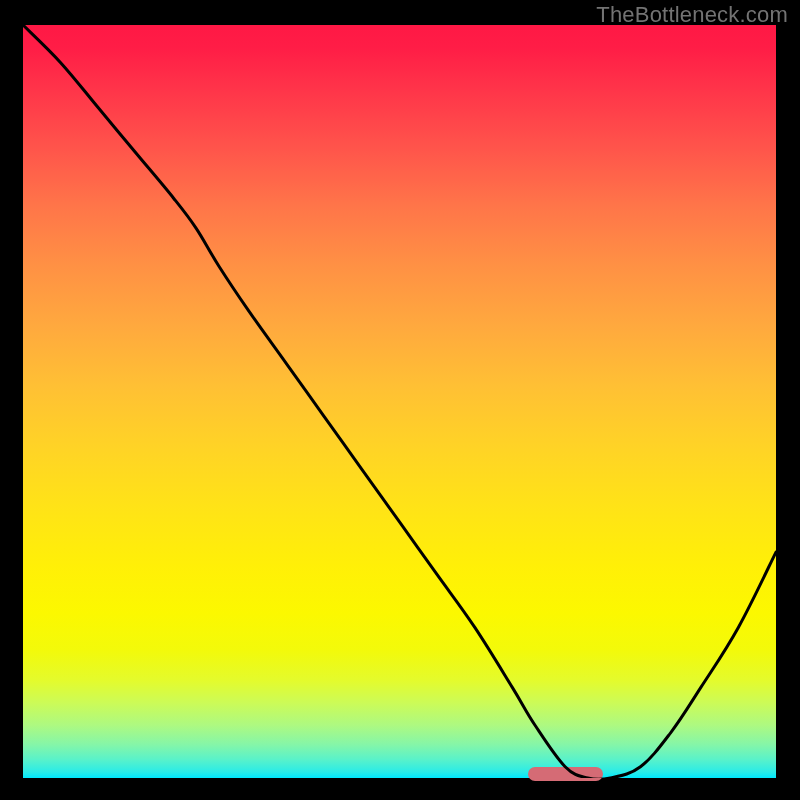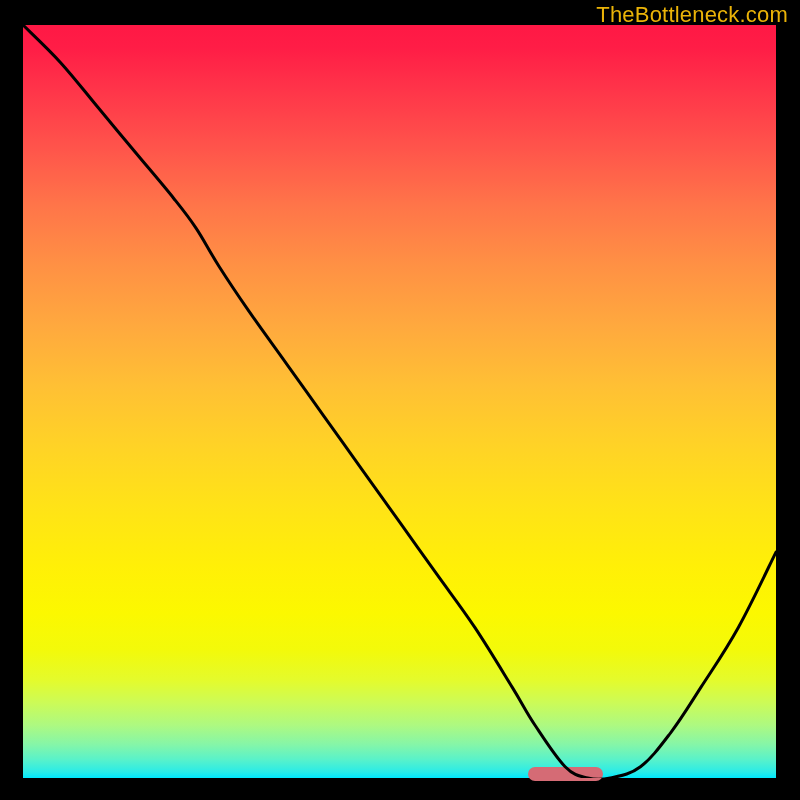--- a/index.html
+++ b/index.html
@@ -10,21 +10,21 @@
     height: 800px;
     background: #000;
   }
   .watermark {
     position: absolute;
     top: 2px;
     right: 12px;
     font-family: Arial, Helvetica, sans-serif;
     font-size: 22px;
     font-weight: 500;
-    color: #eab308;
+    color: #737373;
     z-index: 10;
     letter-spacing: 0.2px;
   }
   .plot-area {
     position: absolute;
     left: 23px;
     top: 25px;
     width: 753px;
     height: 753px;
     background: linear-gradient(

